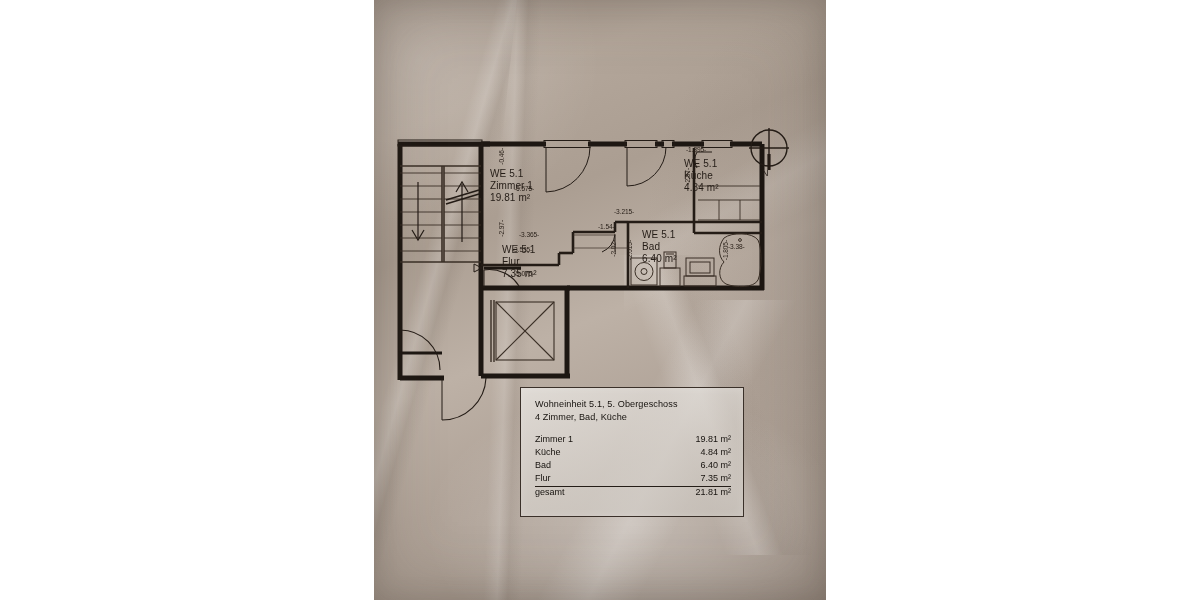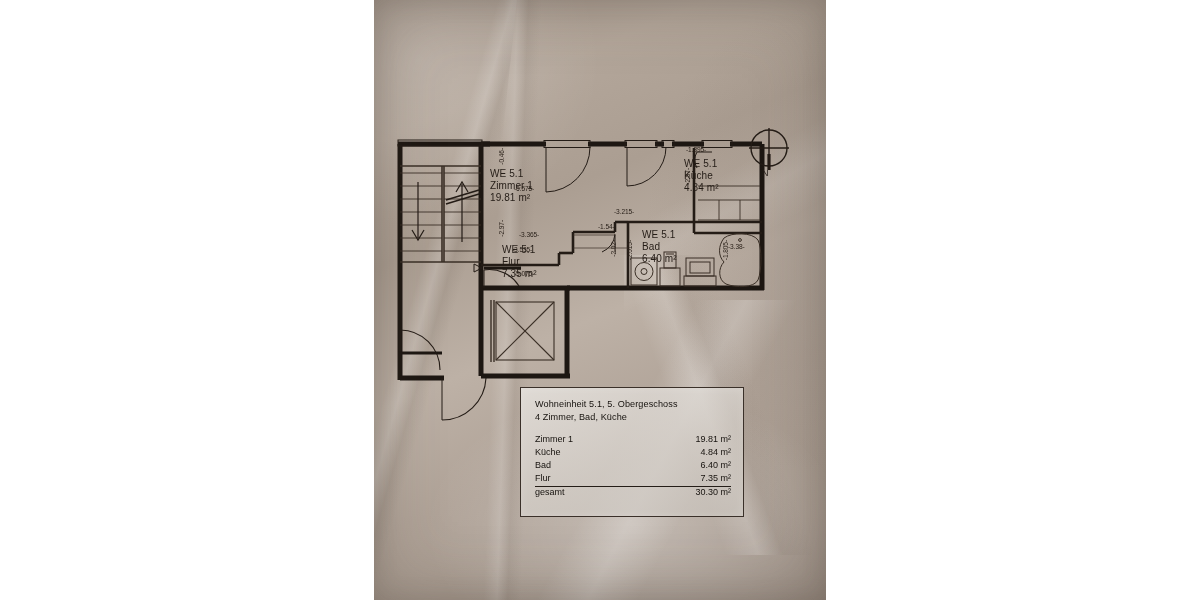--- a/index.html
+++ b/index.html
@@ -338,21 +338,21 @@
             <tr>
               <td>Bad</td>
               <td class="val">6.40 m²</td>
             </tr>
             <tr class="rule">
               <td>Flur</td>
               <td class="val">7.35 m²</td>
             </tr>
             <tr>
               <td>gesamt</td>
-              <td class="val">30.30 m²</td>
+              <td class="val">21.81 m²</td>
             </tr>
           </tbody>
         </table>
       </div>
 
     </div>
 
     <div class="crease vig"></div>
   </div>
 

